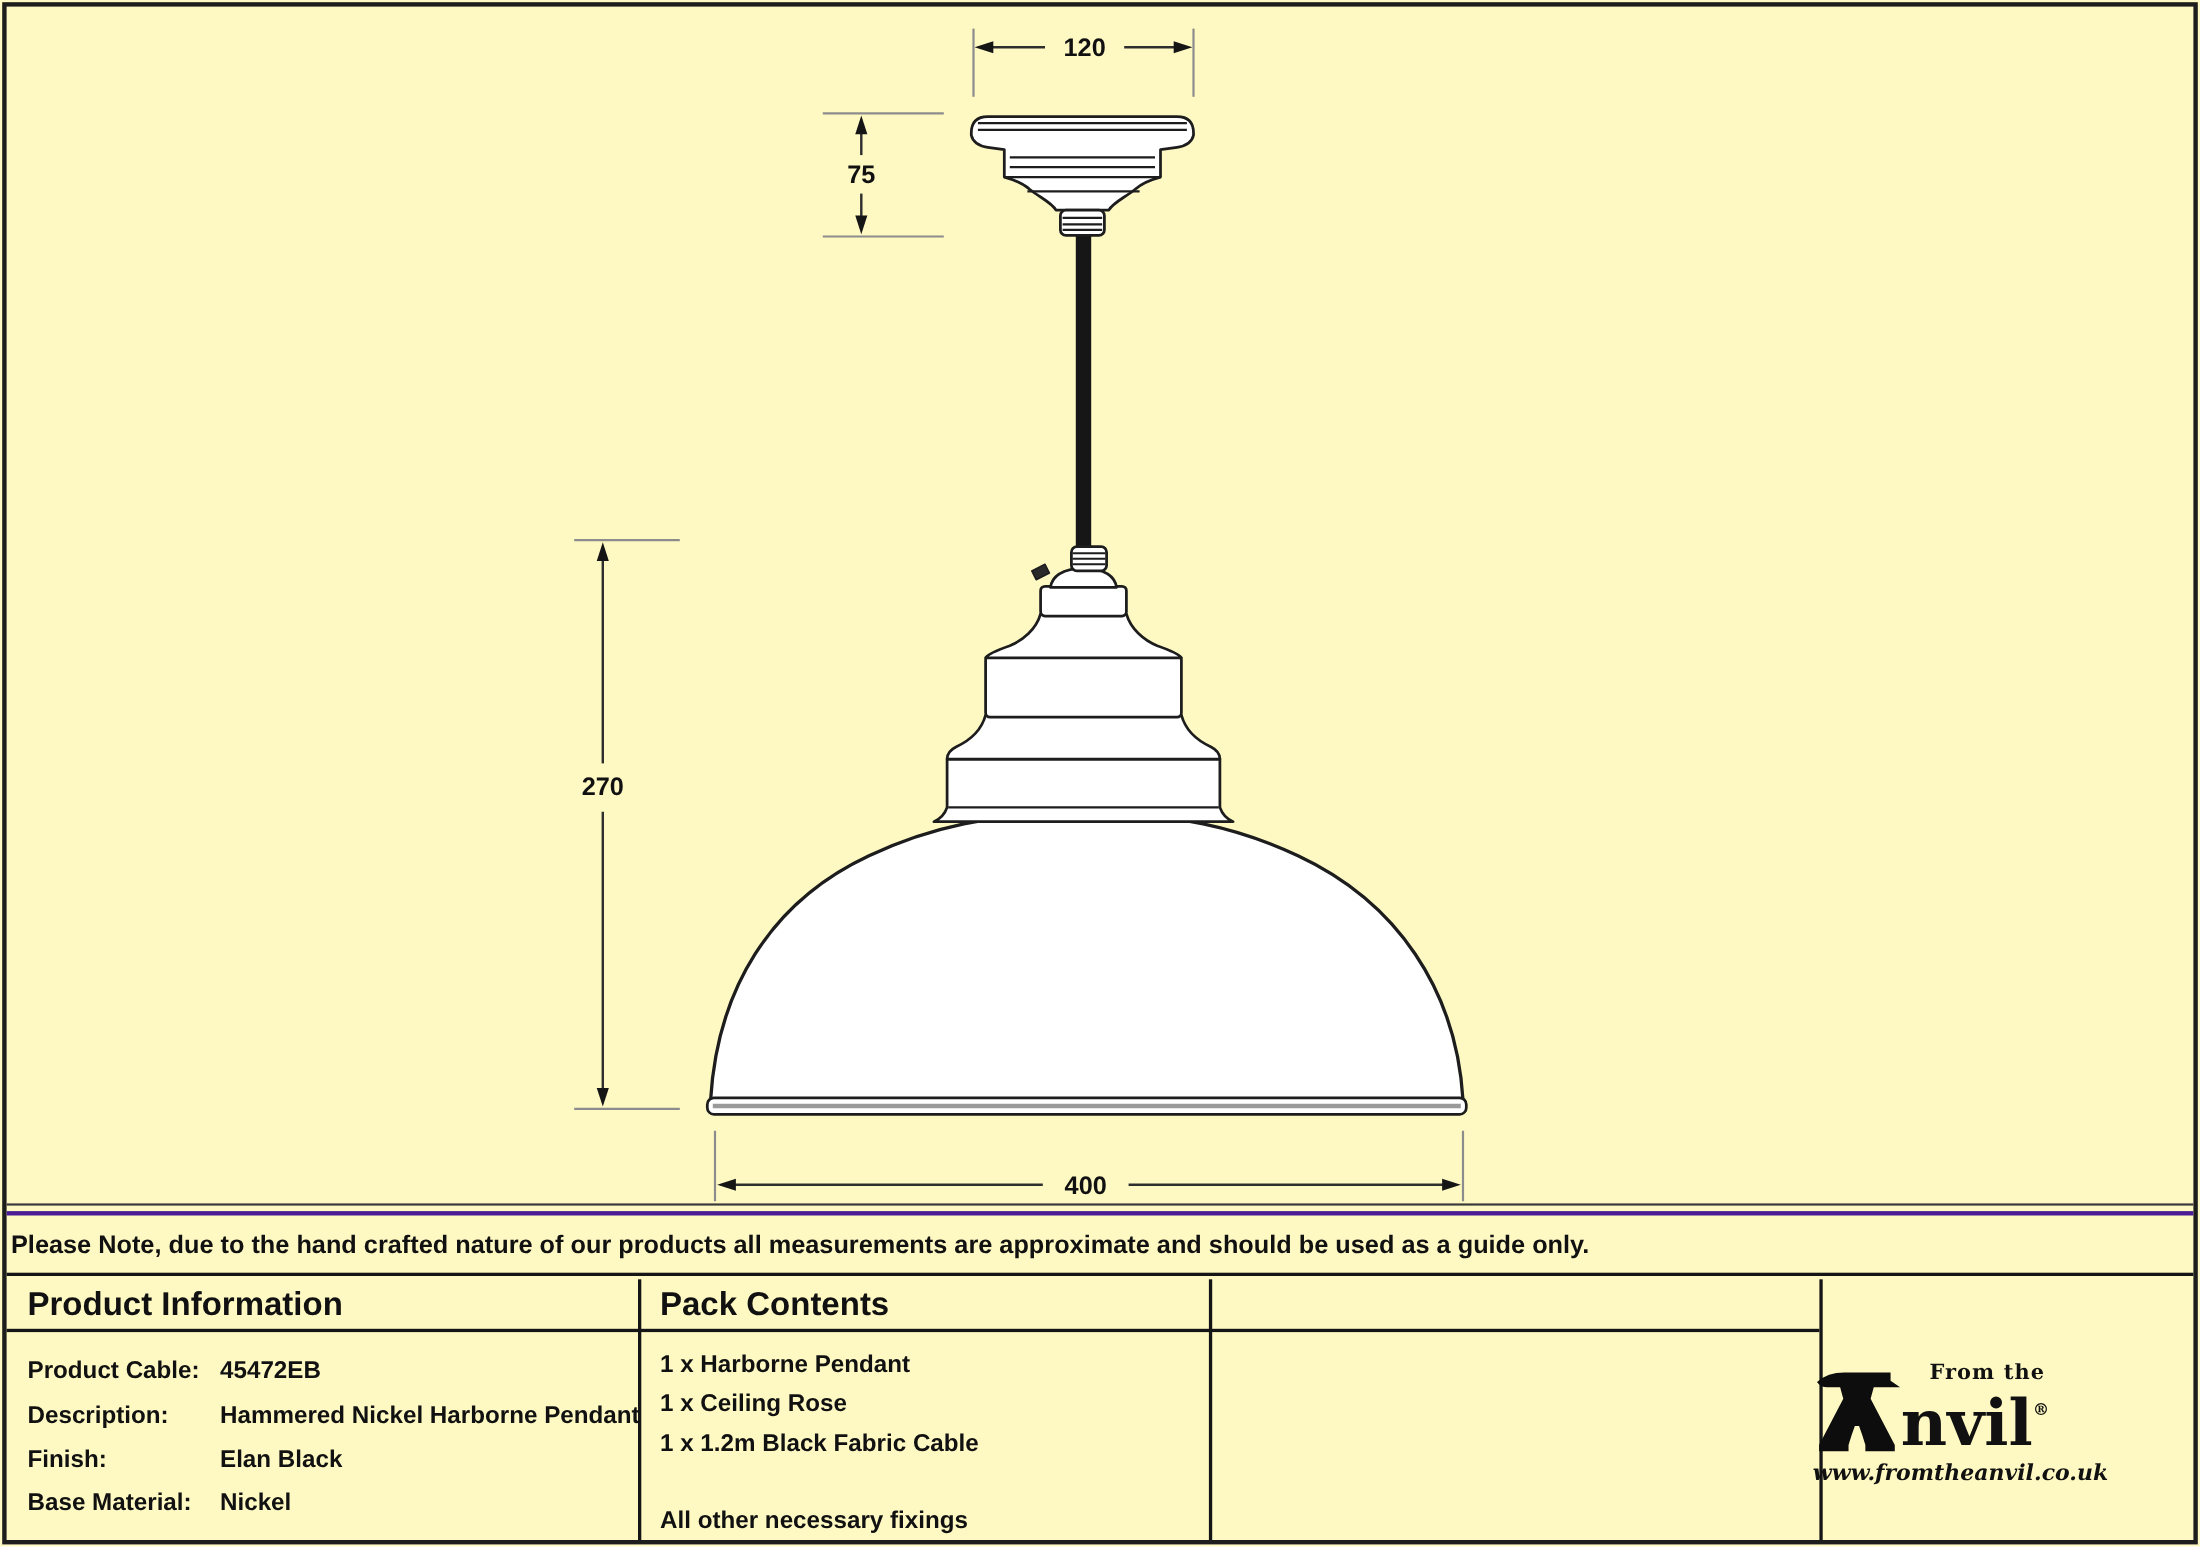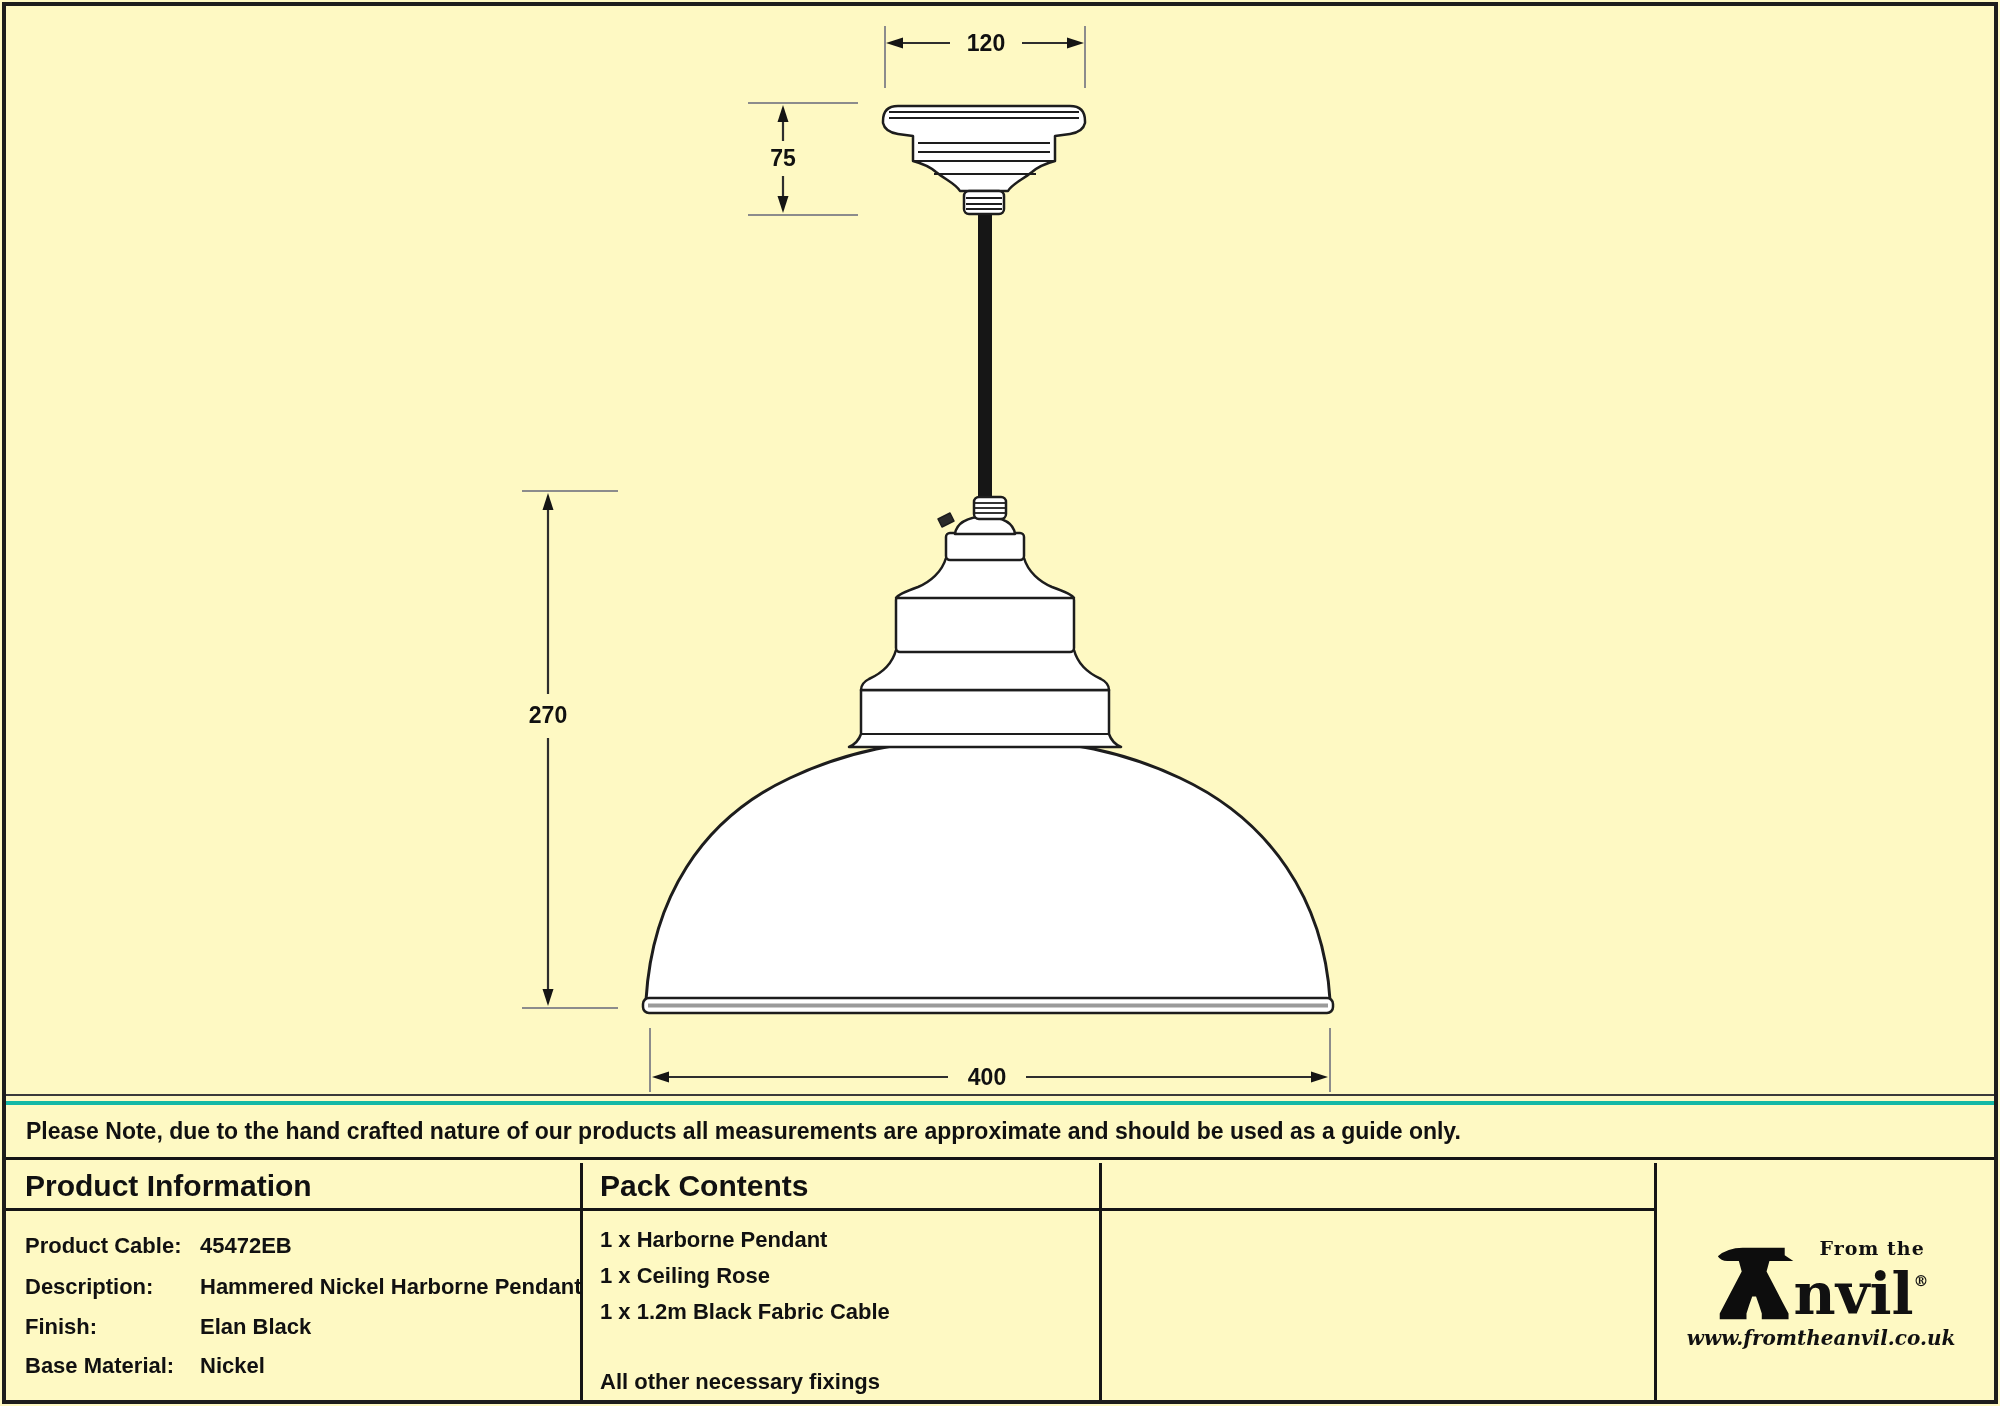--- a/index.html
+++ b/index.html
@@ -2,31 +2,31 @@
 <html><head>
 <meta charset="utf-8">
 <style>
   html,body{margin:0;padding:0;background:#ffffff;}
   .page{position:relative;width:2000px;height:1406px;background:#fef9c3;overflow:hidden;
         font-family:"Liberation Sans",sans-serif;color:#111;}
   .frame{position:absolute;inset:2px;border:4px solid #1d1d1d;pointer-events:none;}
   .drawing{position:absolute;top:0;left:0;}
   .divider-thin{position:absolute;left:6px;right:6px;top:1094px;height:2px;background:#3a3a3a;}
   .notebar{position:absolute;left:6px;right:6px;top:1101px;height:59px;
-           border-top:4px solid #14b8a6;border-bottom:3px solid #151515;
-           display:flex;align-items:center;padding-left:20px;box-sizing:border-box;
+           border-top:4px solid #4c1d95;border-bottom:3px solid #151515;
+           display:flex;align-items:center;padding-left:4px;box-sizing:border-box;
            font-size:23px;font-weight:700;}
   .tablewrap{position:absolute;left:6px;right:6px;top:1163px;bottom:6px;}
   .vline{position:absolute;top:0;bottom:0;width:3px;background:#151515;}
   .hline-header{position:absolute;left:0;top:45px;height:3px;background:#151515;}
   .cell-text{position:absolute;font-size:22px;font-weight:700;line-height:30px;white-space:nowrap;}
   .hdr{font-size:30px;}
   
   .logo{position:absolute;left:1642px;width:346px;top:55px;height:150px;
-        display:flex;flex-direction:column;align-items:center;justify-content:center;}
+        display:flex;flex-direction:column;align-items:flex-start;justify-content:center;}
   .logo-top{display:flex;align-items:flex-end;}
   .logo-right{display:flex;flex-direction:column;align-items:flex-start;margin-left:-6px;}
   .from-the{font-family:"DejaVu Serif",serif;font-weight:700;font-size:19px;letter-spacing:1px;
             margin-left:26px;margin-bottom:-8px;}
   .nvil{font-family:"DejaVu Serif",serif;font-weight:700;font-size:58px;line-height:60px;}
   .reg{font-size:15px;vertical-align:28px;font-weight:700;}
   .website{font-family:"DejaVu Serif",serif;font-style:italic;font-weight:700;font-size:20px;
            margin-top:2px;letter-spacing:0px;}
 </style>
 </head>

